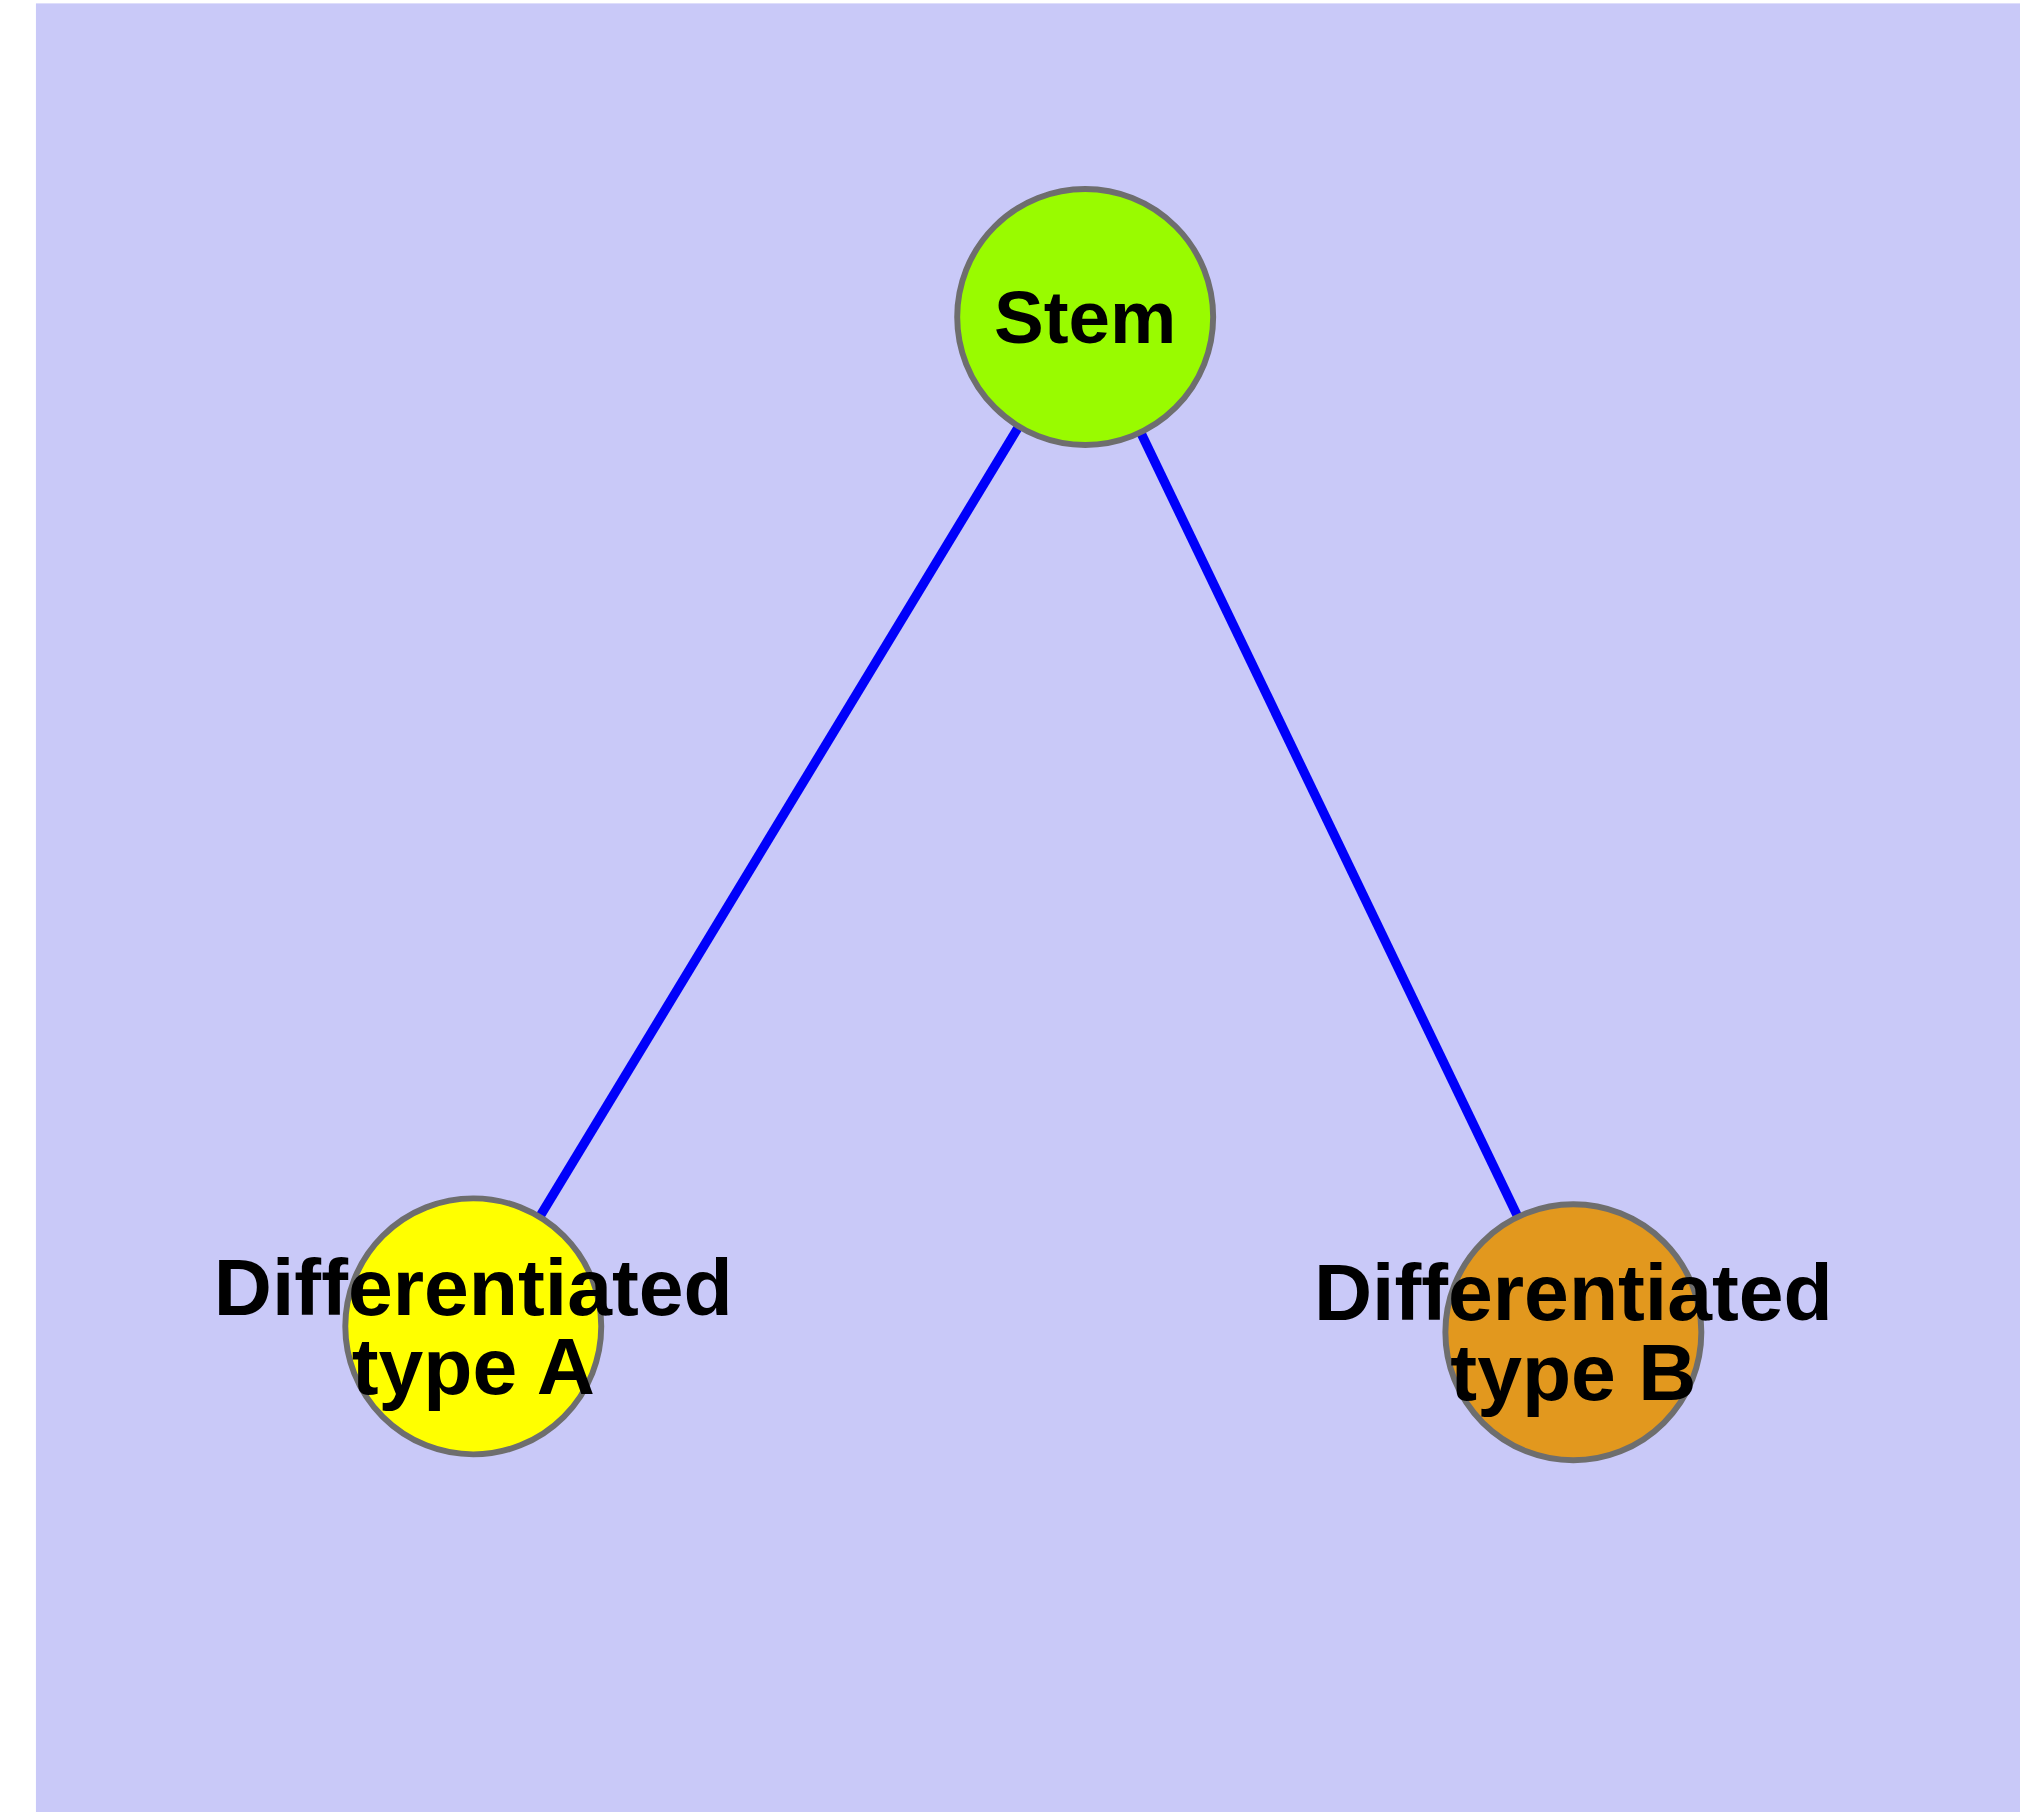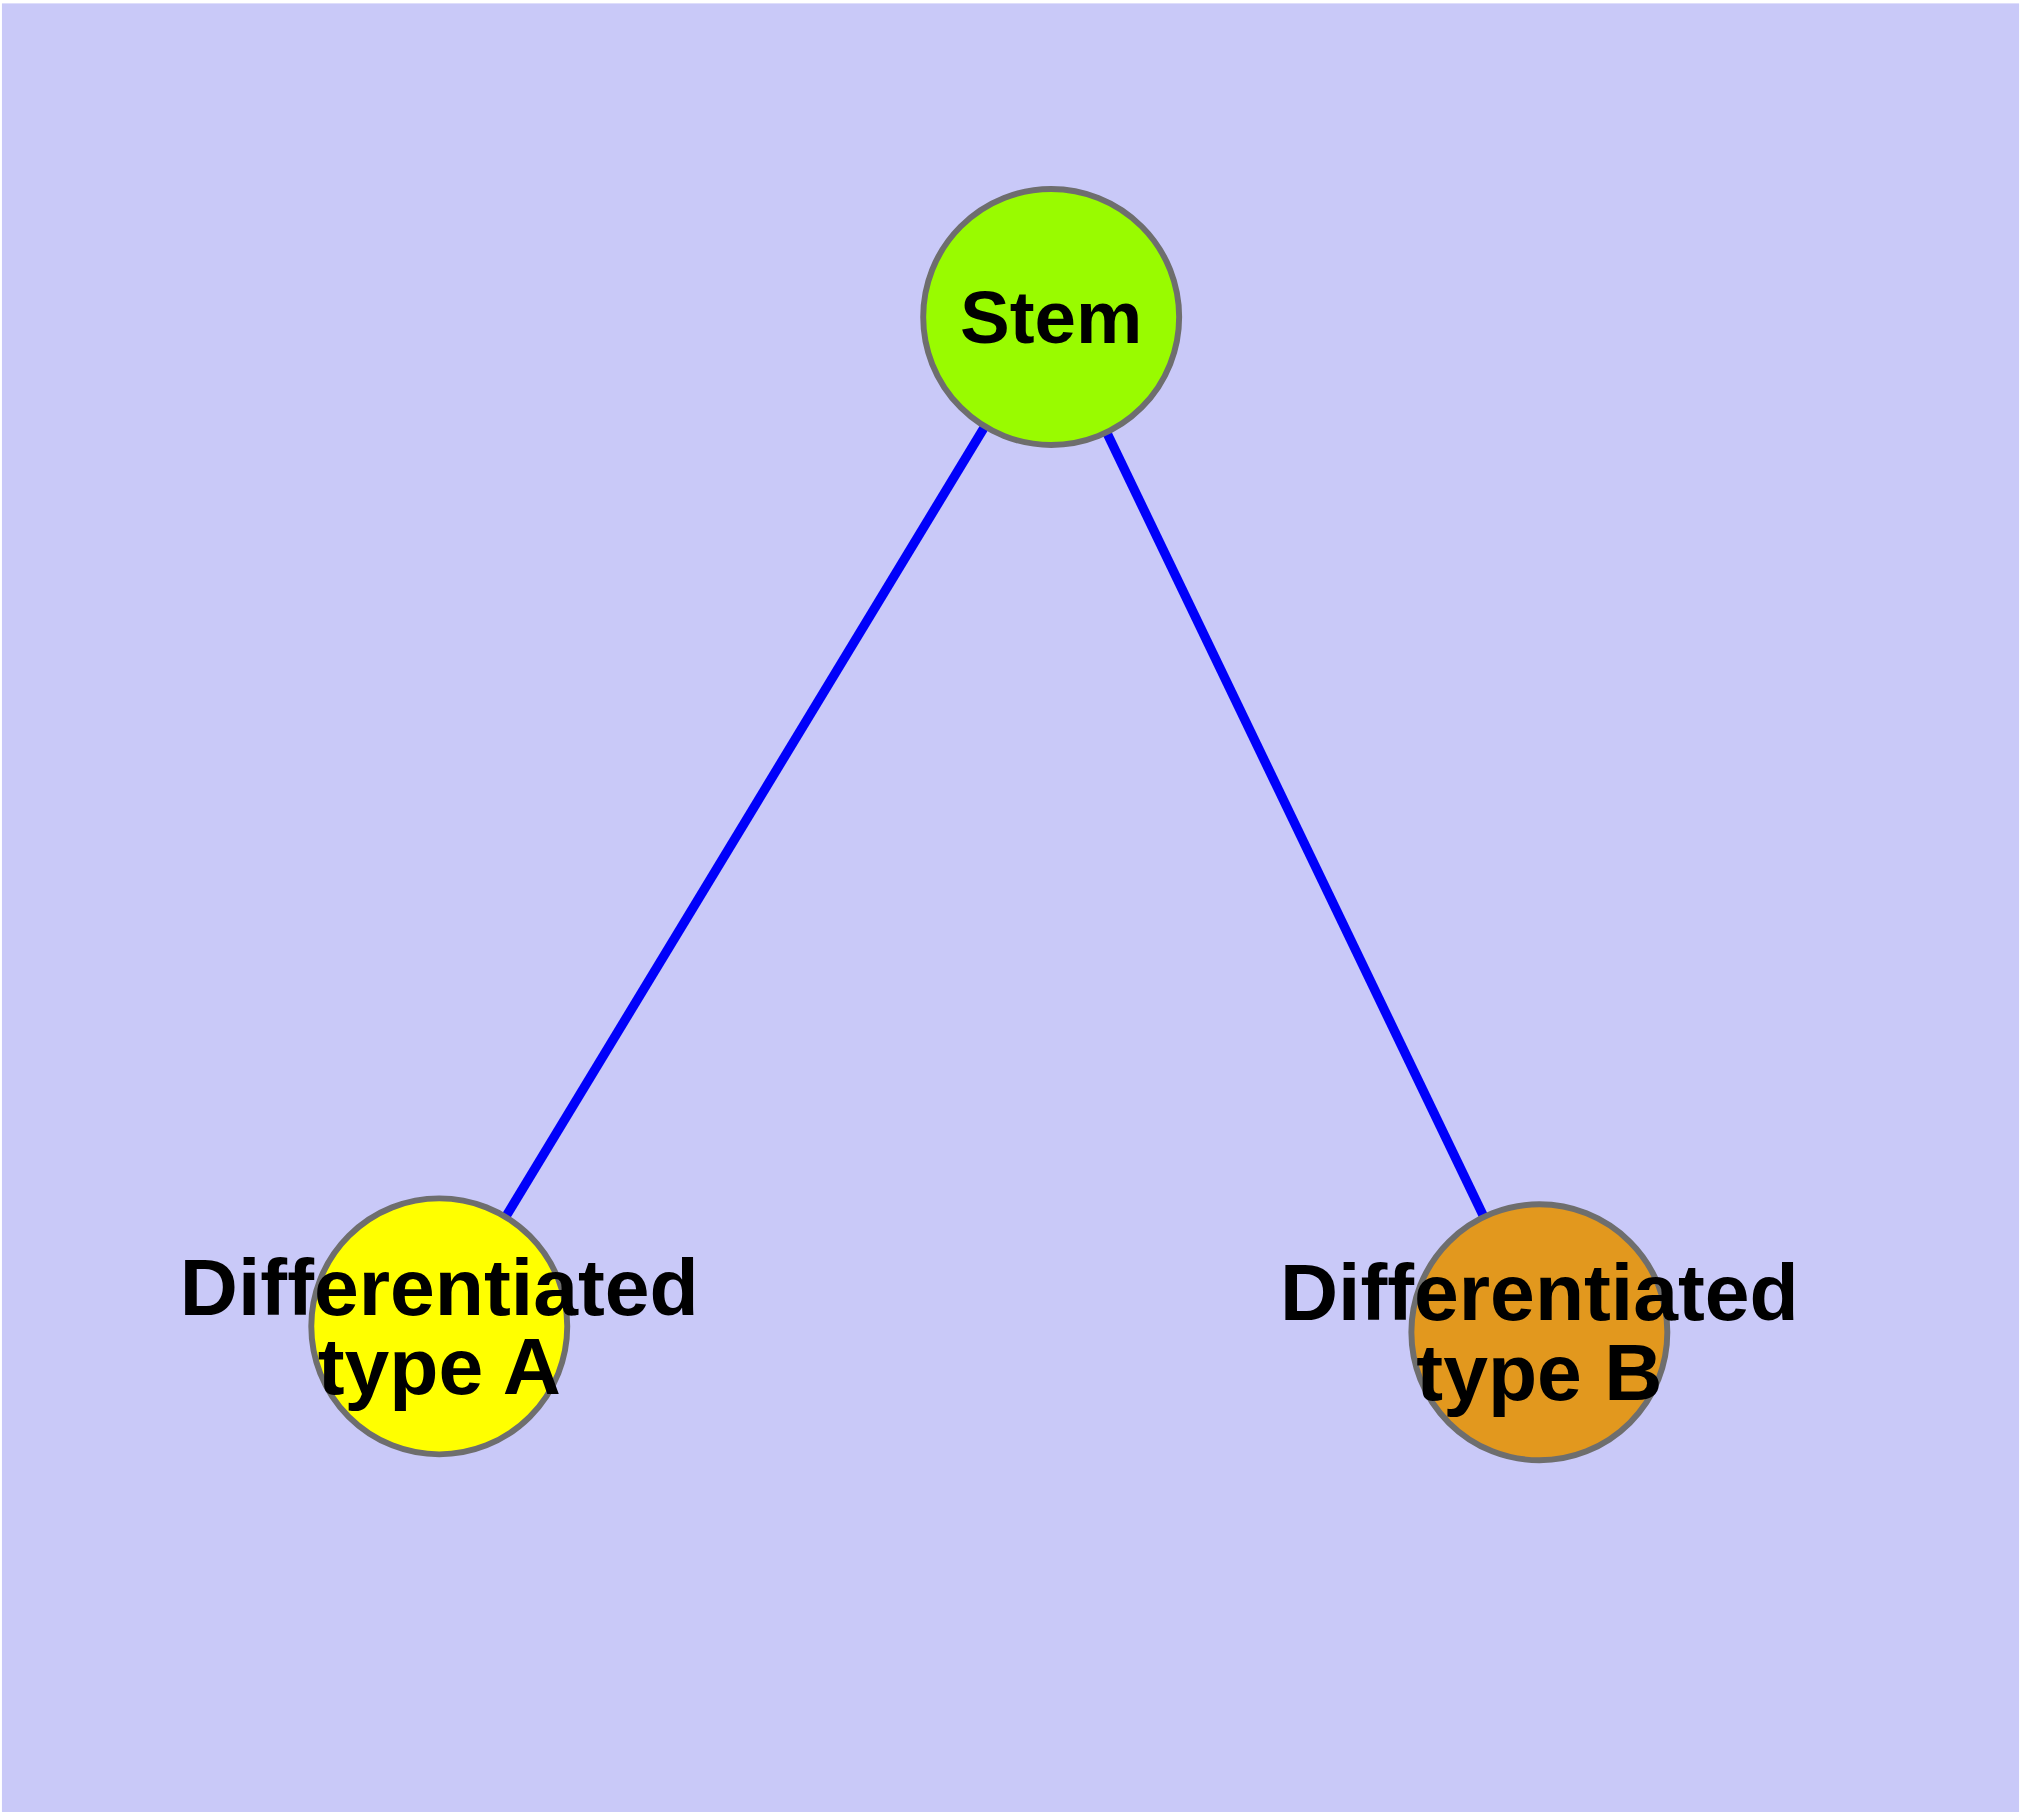--- a/index.html
+++ b/index.html
@@ -7,20 +7,21 @@
     padding: 0;
     background: #ffffff;
     width: 2021px;
     height: 1812px;
     overflow: hidden;
   }
   .diagram-wrap {
     position: relative;
     width: 1672px;
     height: 1812px;
+    margin-left: 34px;
   }
   svg {
     display: block;
   }
   .node-label {
     font-family: "Liberation Sans", sans-serif;
     font-weight: bold;
   }
   .stem-label { font-size: 88px; }
   .diff-label { font-size: 95px; }

